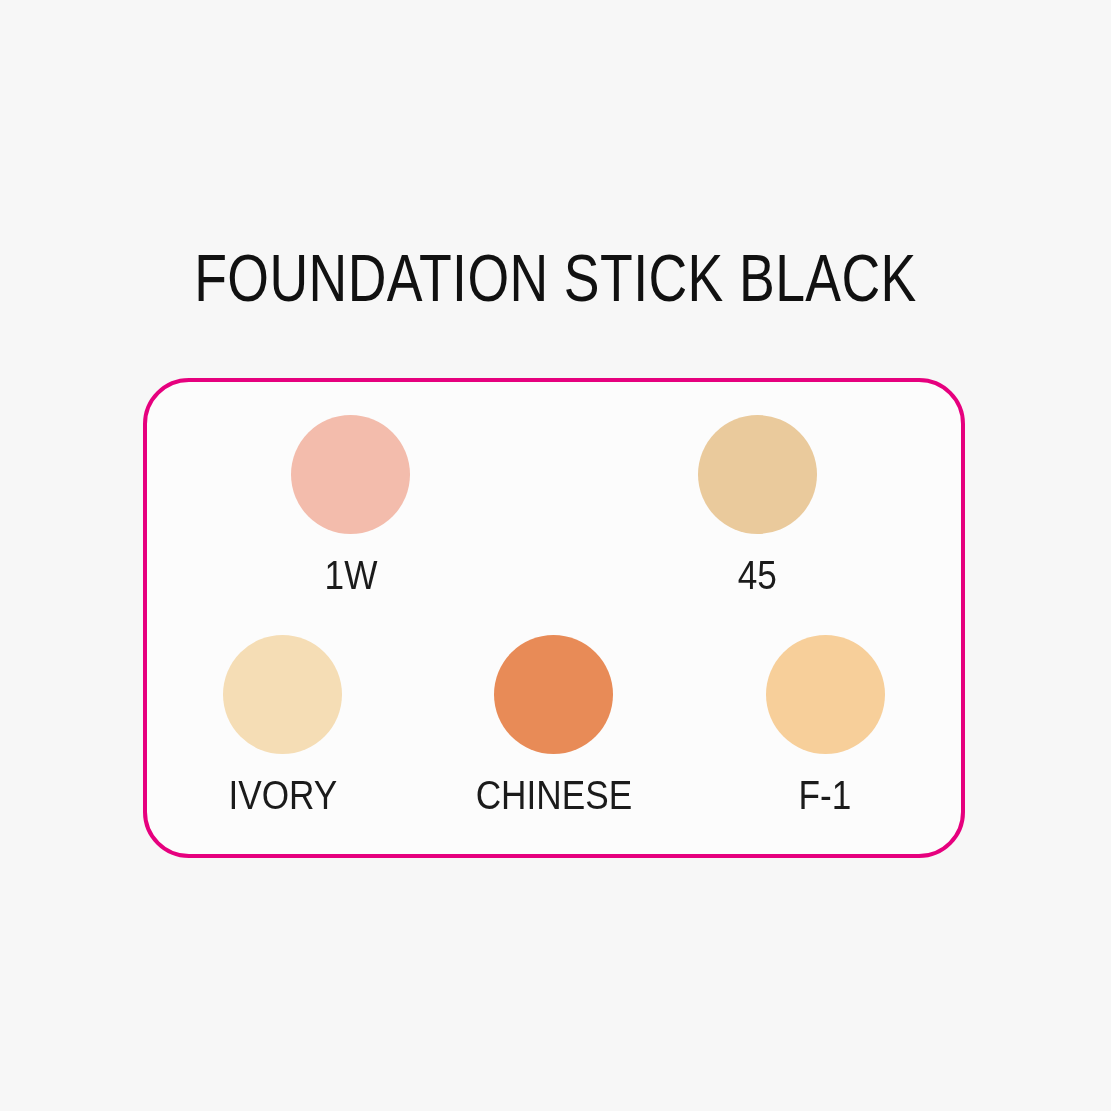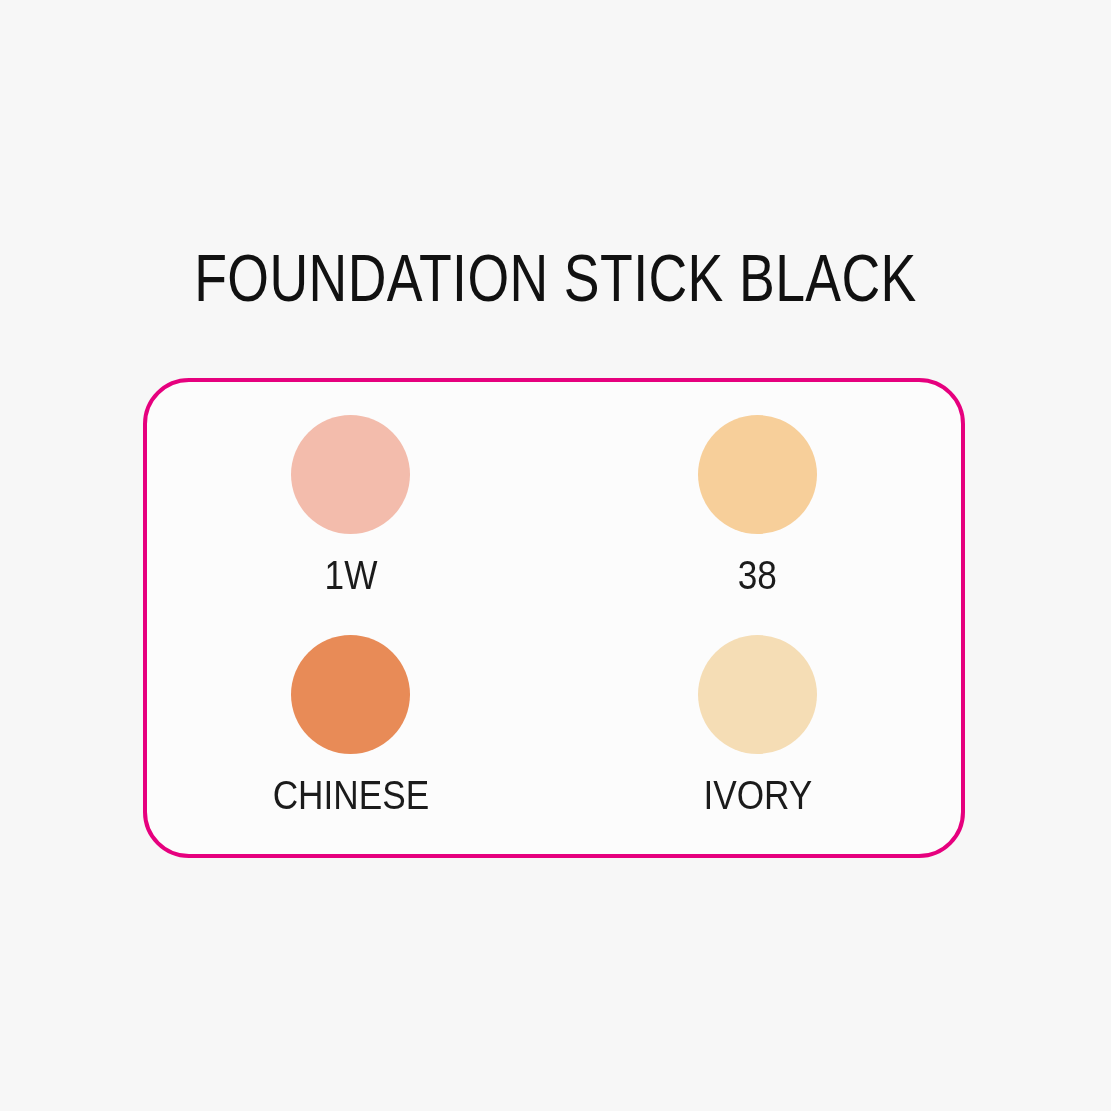--- a/index.html
+++ b/index.html
@@ -112,32 +112,36 @@
 
   <div class="swatch-card" style="border-color: rgb(230, 0, 126); background-color: rgb(252, 252, 252);">
     <div class="swatch-grid">
 
       <div class="swatch-row">
         <div class="swatch-cell">
           <span class="swatch-dot" style="background-color: rgb(243, 188, 172);"></span>
           <span class="swatch-label">1W</span>
         </div>
         <div class="swatch-cell">
-          <span class="swatch-dot" style="background-color: rgb(247, 207, 154);"></span>
-          <span class="swatch-label">38</span>
+          <span class="swatch-dot" style="background-color: rgb(234, 202, 156);"></span>
+          <span class="swatch-label">45</span>
         </div>
       </div>
 
       <div class="swatch-row">
         <div class="swatch-cell">
+          <span class="swatch-dot" style="background-color: rgb(245, 221, 181);"></span>
+          <span class="swatch-label">IVORY</span>
+        </div>
+        <div class="swatch-cell">
           <span class="swatch-dot" style="background-color: rgb(232, 139, 87);"></span>
           <span class="swatch-label">CHINESE</span>
         </div>
         <div class="swatch-cell">
-          <span class="swatch-dot" style="background-color: rgb(245, 221, 181);"></span>
-          <span class="swatch-label">IVORY</span>
+          <span class="swatch-dot" style="background-color: rgb(247, 207, 154);"></span>
+          <span class="swatch-label">F-1</span>
         </div>
       </div>
 
     </div>
   </div>
 
 </div>
 
 </body></html>

